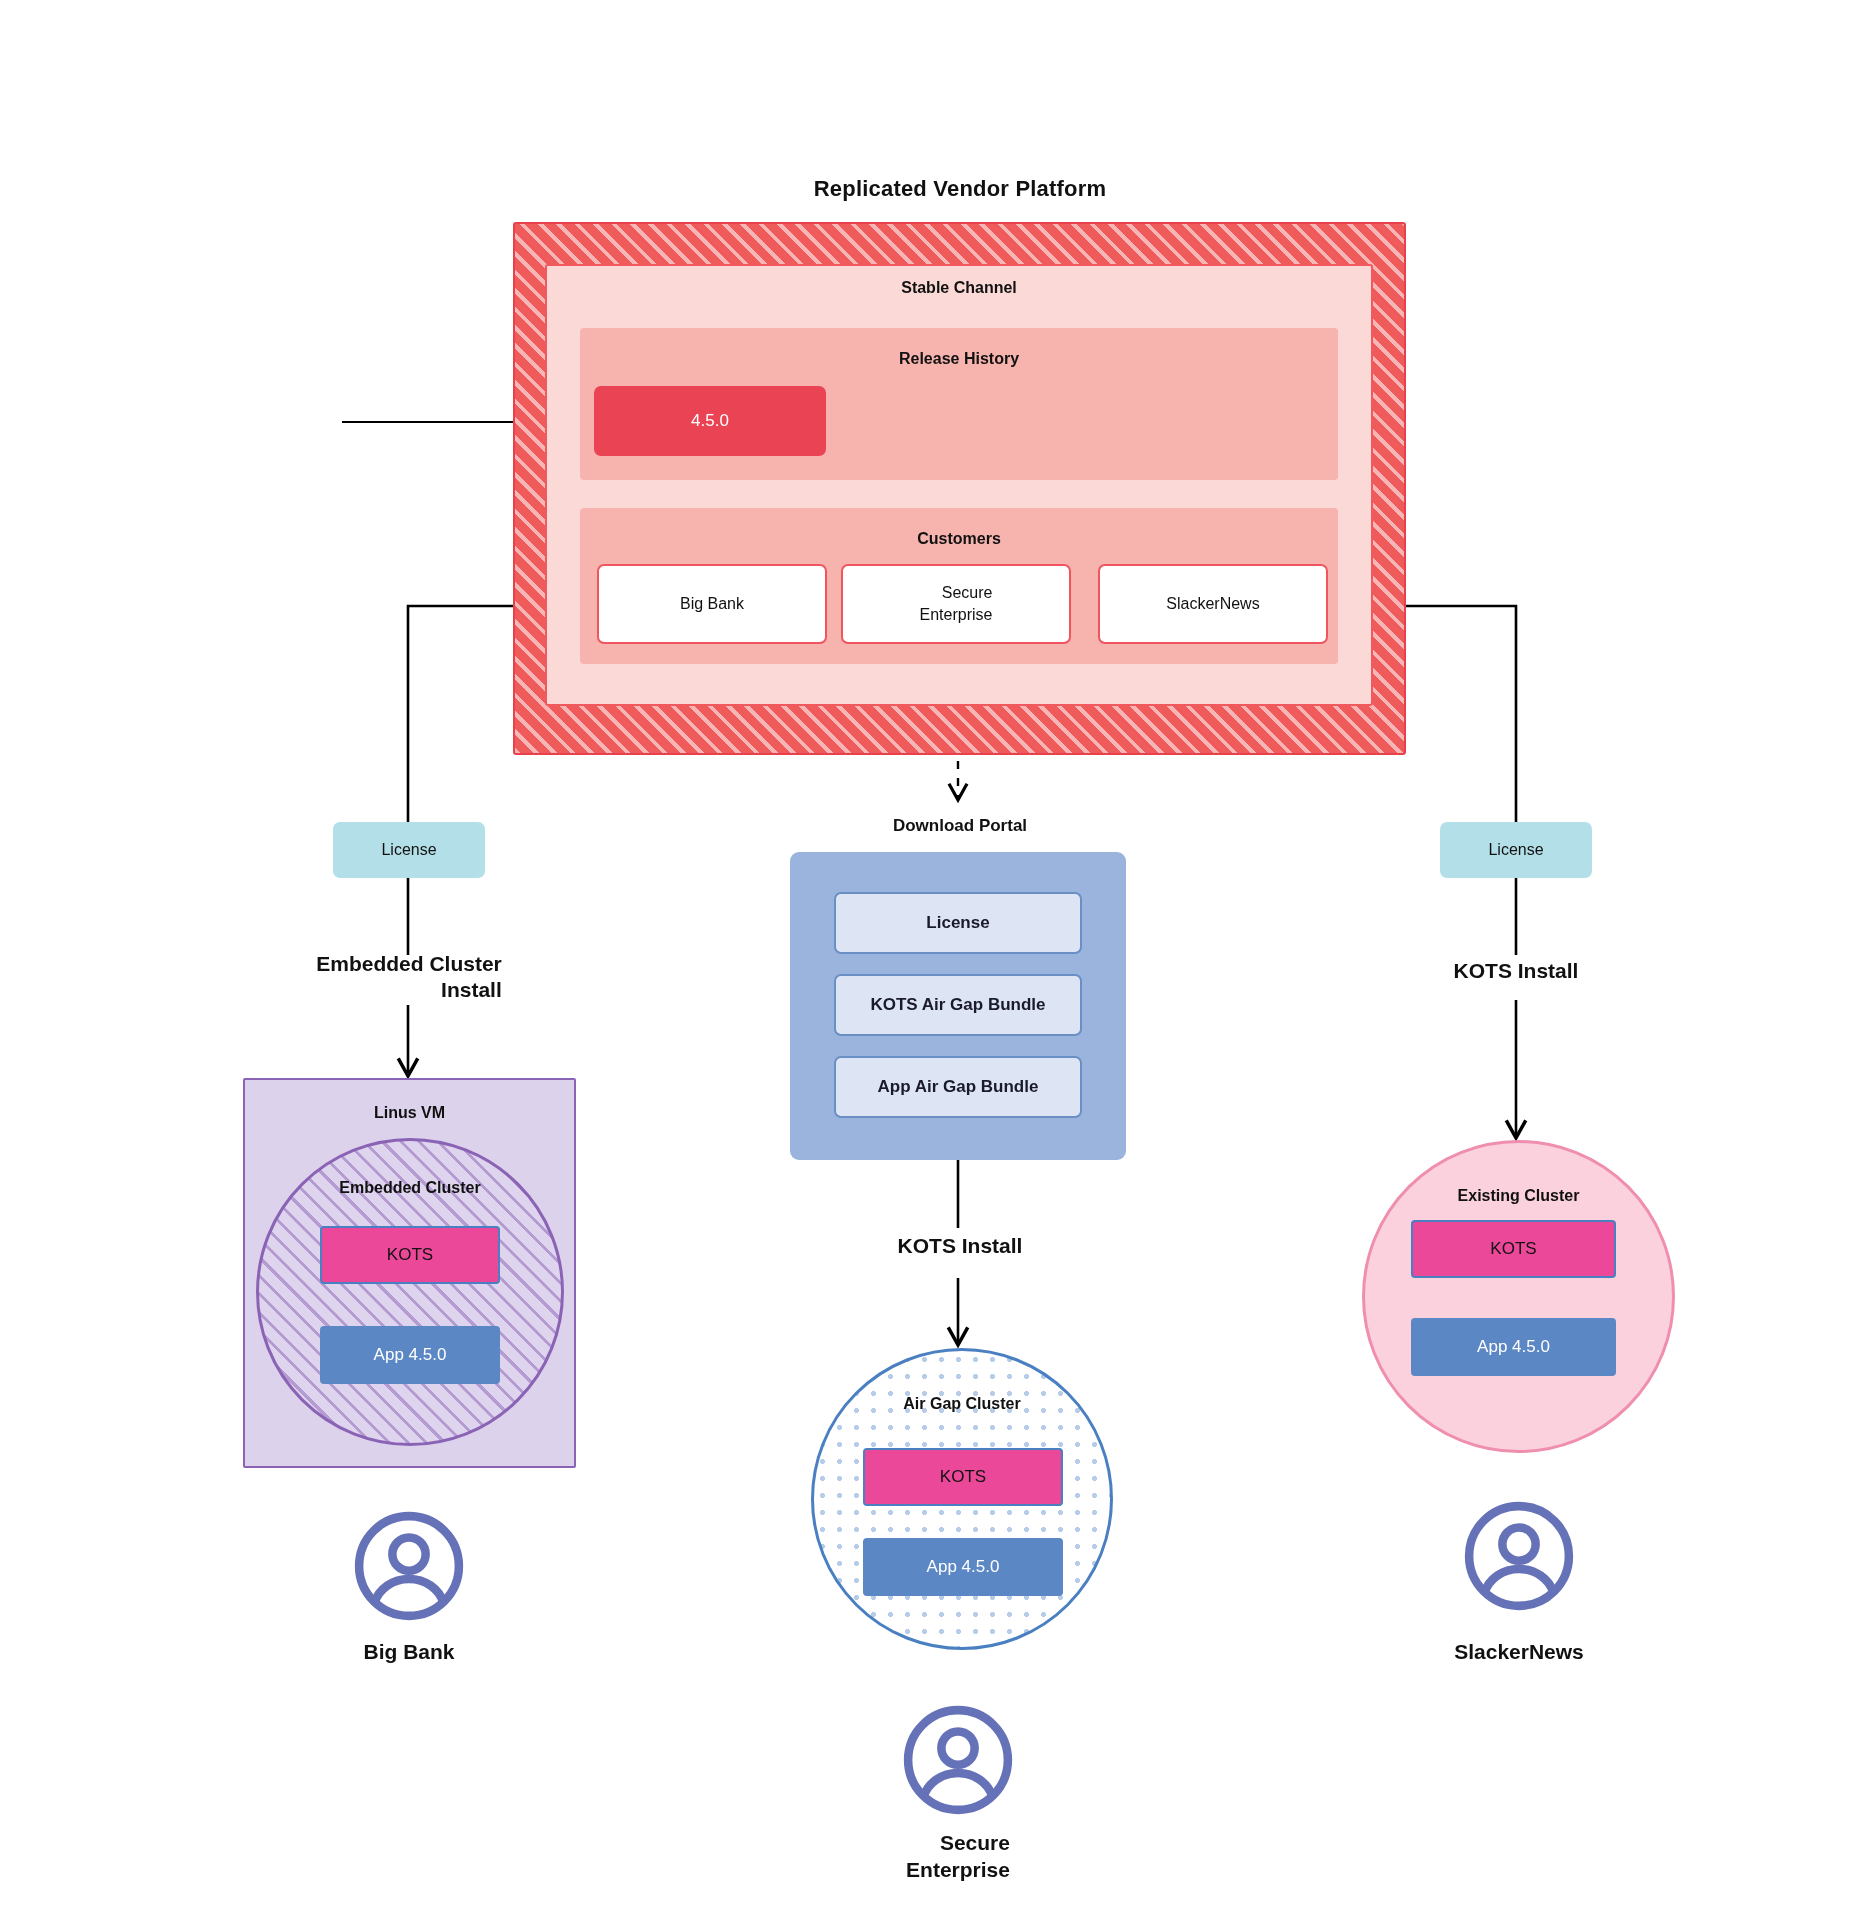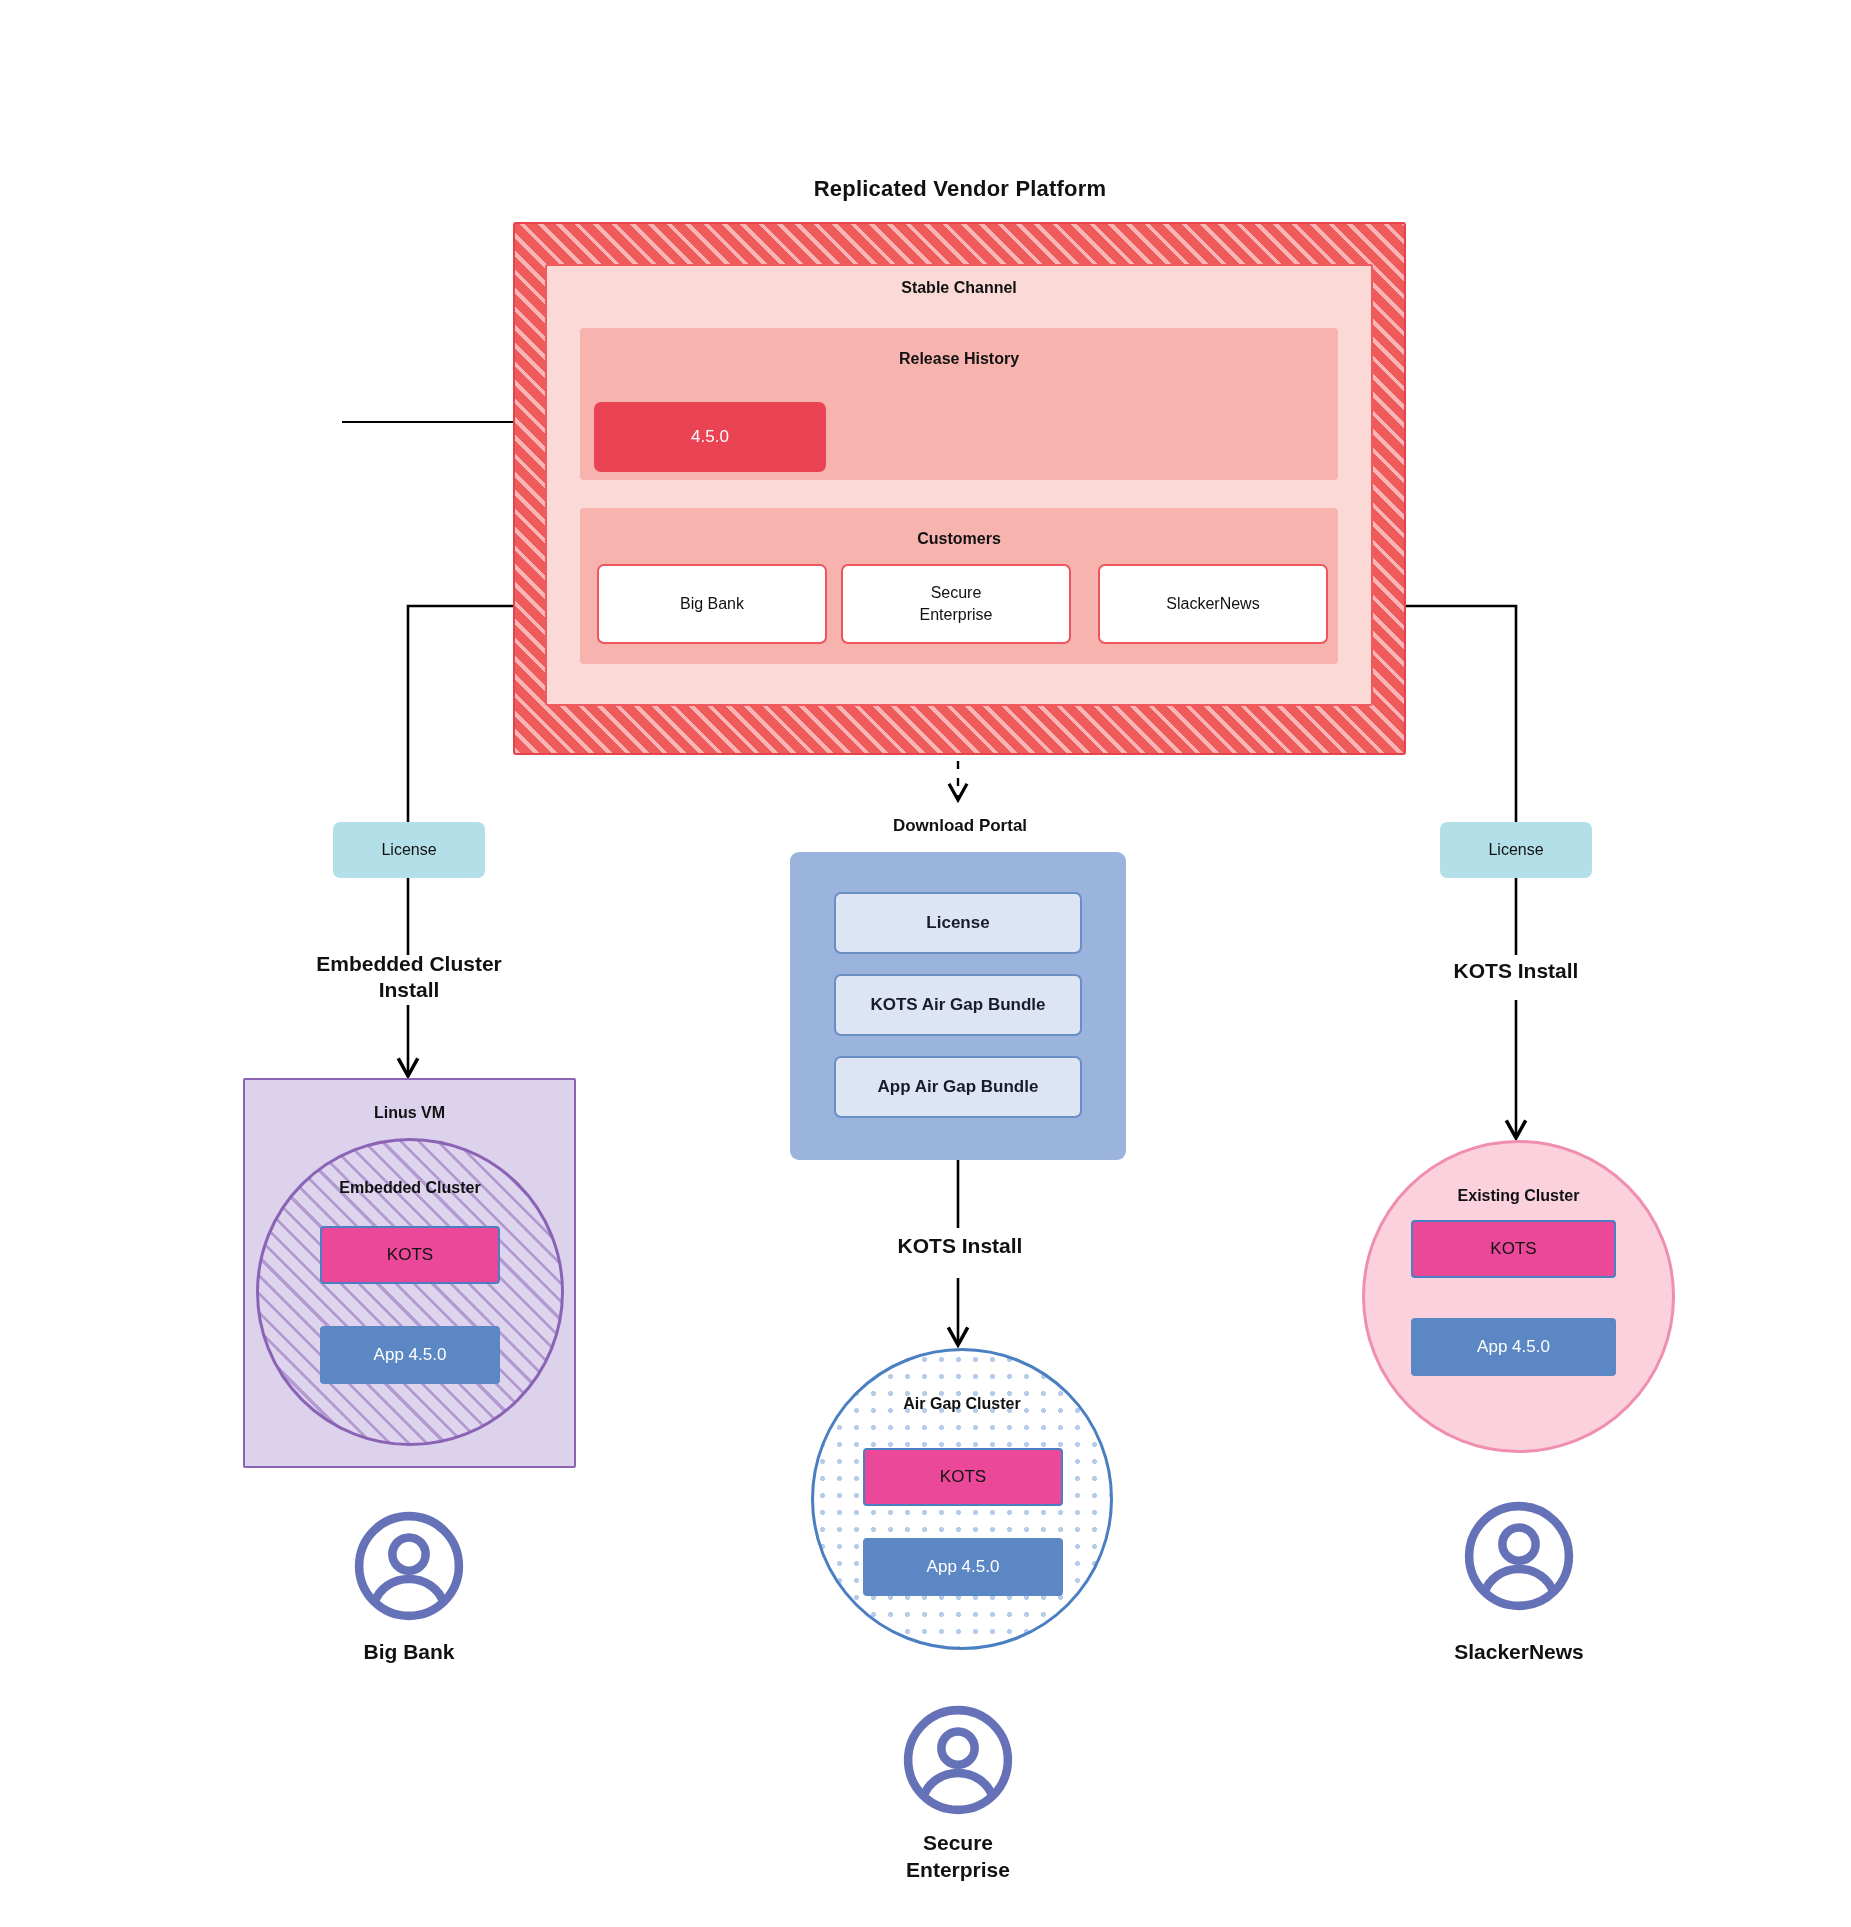--- a/index.html
+++ b/index.html
@@ -16,21 +16,21 @@
     width: 1851px;
     height: 1927px;
     background: #ffffff;
     overflow: hidden;
   }
   .abs { position: absolute; box-sizing: border-box; }
   .ctr {
     display: flex;
     align-items: center;
     justify-content: center;
-    text-align: center;
+    text-align: right;
   }
 
   
   .title-lg {
     font-size: 22px;
     font-weight: 700;
     color: #111111;
     letter-spacing: 0.2px;
   }
   .title-md {
@@ -64,21 +64,20 @@
     border-radius: 3px;
   }
   .inner-band {
     background: #f7b3ae;
     border-radius: 4px;
   }
 
   .rel-card {
     border-radius: 7px;
     font-size: 17px;
-    margin-top: 16px;
   }
   .rel-card.current {
     background: #ea4354;
     border: 2px solid #ea4354;
     color: #ffffff;
   }
   .rel-card.old {
     background: #ffffff;
     border: 2px solid #f06b72;
     color: #111111;

